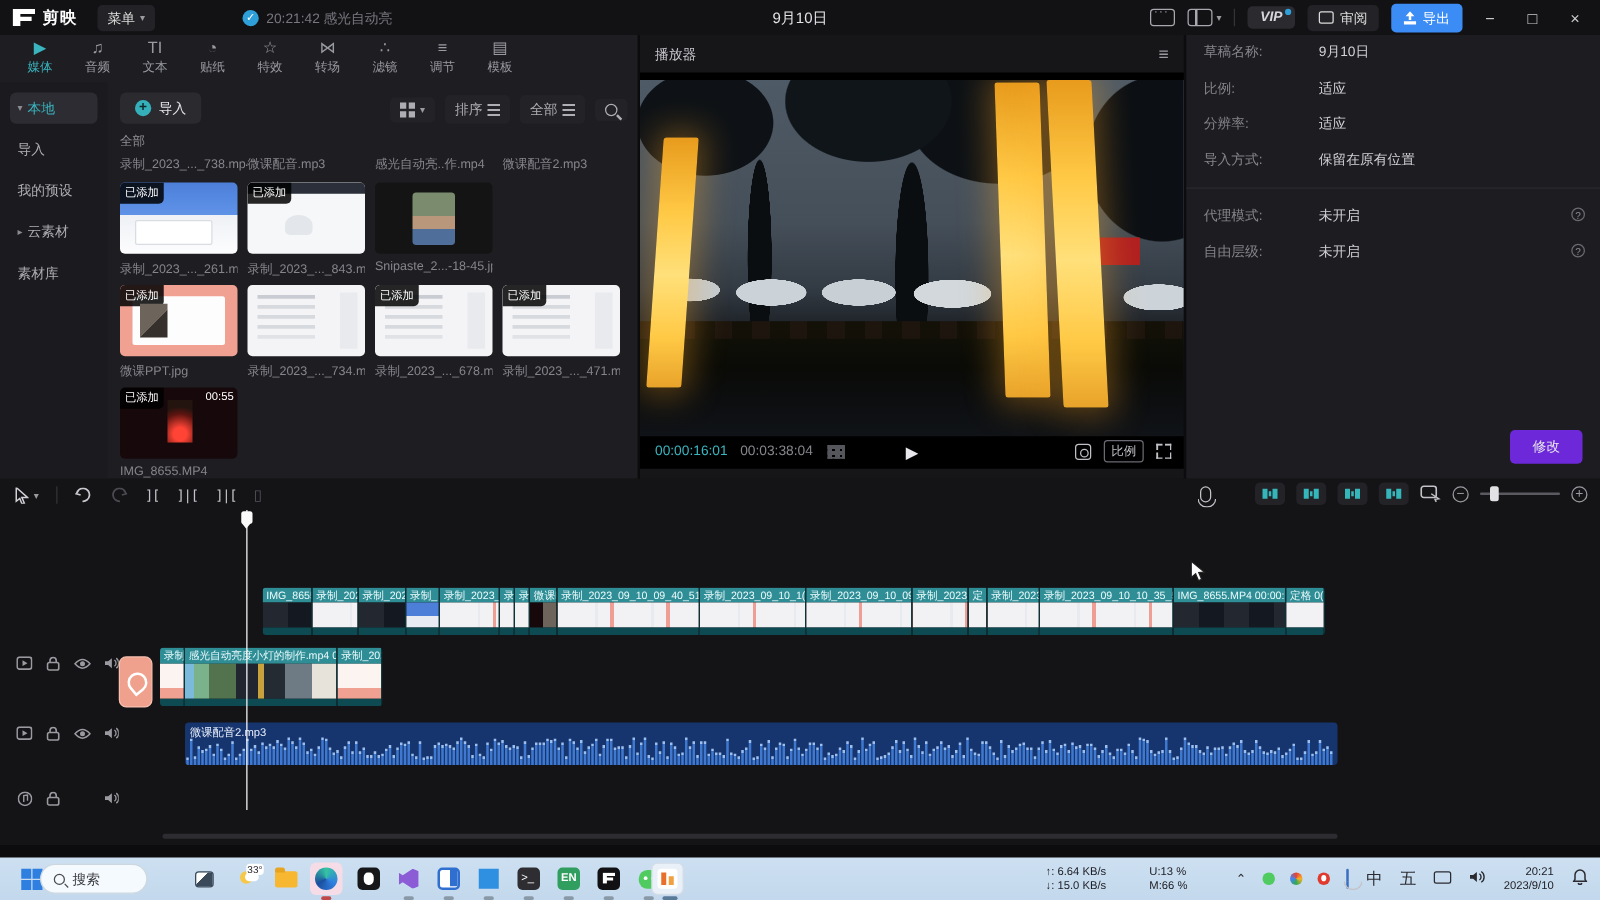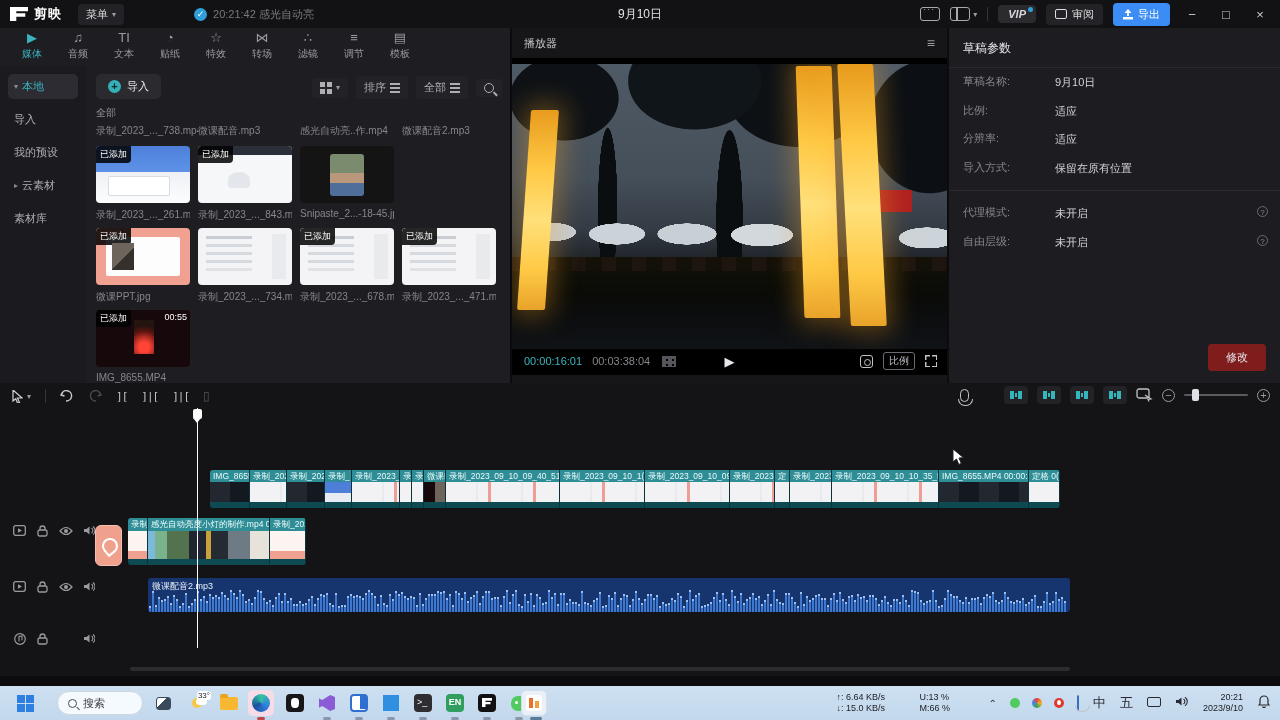--- a/index.html
+++ b/index.html
@@ -135,21 +135,21 @@
      linear-gradient(#c0c0c6,#c0c0c6) 100% 100%/5px 1.5px no-repeat, linear-gradient(#c0c0c6,#c0c0c6) 100% 100%/1.5px 5px no-repeat;}
 
   
   #draft { position:absolute; left:949px; top:28px; width:331px; height:355px; background:#1d1d21;}
   #draft-title { padding:12px 14px 10px 14px; font-size:12px; color:#e2e2e6; border-bottom:1px solid #2a2a2e;}
   .d-row { position:relative; display:flex; padding:6px 14px; font-size:11px;}
   .d-label { width:92px; color:#84848b; flex:none;}
   .d-value { color:#d2d2d7; width:210px; word-break:break-all; line-height:1.5;}
   .d-info { position:absolute; right:12px; top:7px; width:11px; height:11px; border:1px solid #6a6a72; border-radius:50%; color:#8a8a92; font-size:8px; text-align:center; line-height:11px;}
   .d-div { height:1px; background:#2a2a2e; margin:8px 0;}
-  .modify-btn { position:absolute; right:14px; bottom:12px; background:#7f1d1d; color:#e6e6ea; font-size:11px; padding:6px 18px; border-radius:4px;}
+  .modify-btn { position:absolute; right:14px; bottom:12px; background:#6d28d9; color:#e6e6ea; font-size:11px; padding:6px 18px; border-radius:4px;}
 
   
   #timeline { position:absolute; left:0; top:383px; width:1280px; height:293px; background:#141417;}
   #tl-toolbar { position:absolute; left:0; top:0; width:1280px; height:26px; display:flex; align-items:center; gap:14px; padding-left:12px; color:#c2c2c8;}
   .tli { font-size:12px; }
   .dim { color:#55555c; }
   .brk { font-family:"DejaVu Sans Mono", monospace; font-size:11px; letter-spacing:-1px;}
   #tl-right-tools { position:absolute; right:10px; top:3px; display:flex; align-items:center; gap:9px;}
   .teal-box { width:24px; height:18px; background:#222227; border-radius:4px; display:flex; align-items:center; justify-content:center;}
   .teal-glyph { width:12px; height:8px; background:
@@ -195,21 +195,21 @@
   #hscroll { position:absolute; left:130px; top:284px; width:940px; height:4px; background:#2c2c31; border-radius:2px;}
   #cursor { position:absolute; left:952px; top:448px; z-index:40;}
 
   
   #taskbar { position:absolute; left:0; top:686px; width:1280px; height:34px; background:linear-gradient(180deg,#cde0f2,#c3d8ec);}
   .tb-item { position:absolute; top:4px; width:26px; height:26px; display:flex; align-items:center; justify-content:center; border-radius:5px;}
   .dash { position:absolute; top:31px; width:8px; height:2.5px; border-radius:2px; background:#8a99a8;}
   .start-ico { width:17px; height:17px; background:
      linear-gradient(#2f7fe0,#2f7fe0) 0 0/8px 8px no-repeat, linear-gradient(#2f7fe0,#2f7fe0) 100% 0/8px 8px no-repeat,
      linear-gradient(#2f7fe0,#2f7fe0) 0 100%/8px 8px no-repeat, linear-gradient(#2f7fe0,#2f7fe0) 100% 100%/8px 8px no-repeat;}
-  #search-pill { position:absolute; left:57px; top:5px; width:86px; height:24px; background:#f4fafe; border:1px solid #cdd7e0; border-radius:12px; display:flex; align-items:center; gap:6px; padding-left:10px; color:#3a3a40; font-size:11px;}
+  #search-pill { position:absolute; left:32px; top:5px; width:86px; height:24px; background:#f4fafe; border:1px solid #cdd7e0; border-radius:12px; display:flex; align-items:center; gap:6px; padding-left:10px; color:#3a3a40; font-size:11px;}
   .mag2 { width:9px; height:9px; border:1.4px solid #4a4a52; border-radius:50%; position:relative;}
   .mag2::after{content:"";position:absolute;width:4px;height:1.4px;background:#4a4a52;transform:rotate(45deg);left:7px;top:8px;}
   .temp-badge { position:absolute; top:-3px; right:-9px; font-size:8px; color:#2a2a30; background:#fff; border-radius:3px; padding:0 1px;}
   .ico-folder { width:18px; height:13px; background:#f7b731; border-radius:2px; position:relative;}
   .ico-folder::before{content:"";position:absolute;left:0;top:-3px;width:8px;height:4px;background:#e8a41f;border-radius:2px 2px 0 0;}
   .circle-ico { width:18px; height:18px; border-radius:50%;}
   .tile { width:18px; height:18px; border-radius:4px;}
   .tray { position:absolute; top:0; height:34px; display:flex; align-items:center; color:#1c1c22;}
   .tray-2line { font-size:9px; line-height:11px; text-align:right;}
   .tray-ico { margin:0 7px; font-size:12px; color:#2a2a30;}
@@ -426,21 +426,20 @@
         <span class="ctl-right">
           <span class="focus-ico"></span>
           <span class="ratio-btn">比例</span>
           <span class="fs-ico"></span>
         </span>
       </div>
     </div>
   </div>
 
   <div id="draft">
-    <div id="draft-title">草稿参数</div>
     <div id="draft-rows">
         <div class="d-row">
           <div class="d-label">草稿名称:</div>
           <div class="d-value">9月10日</div>
         </div>
         <div class="d-row">
           <div class="d-label">比例:</div>
           <div class="d-value">适应</div>
         </div>
         <div class="d-row">

